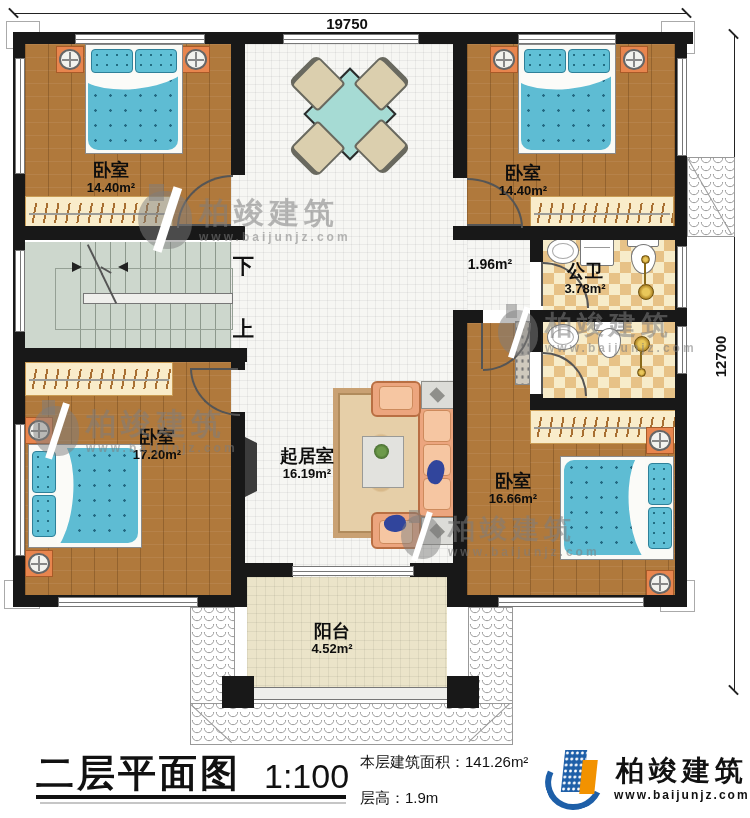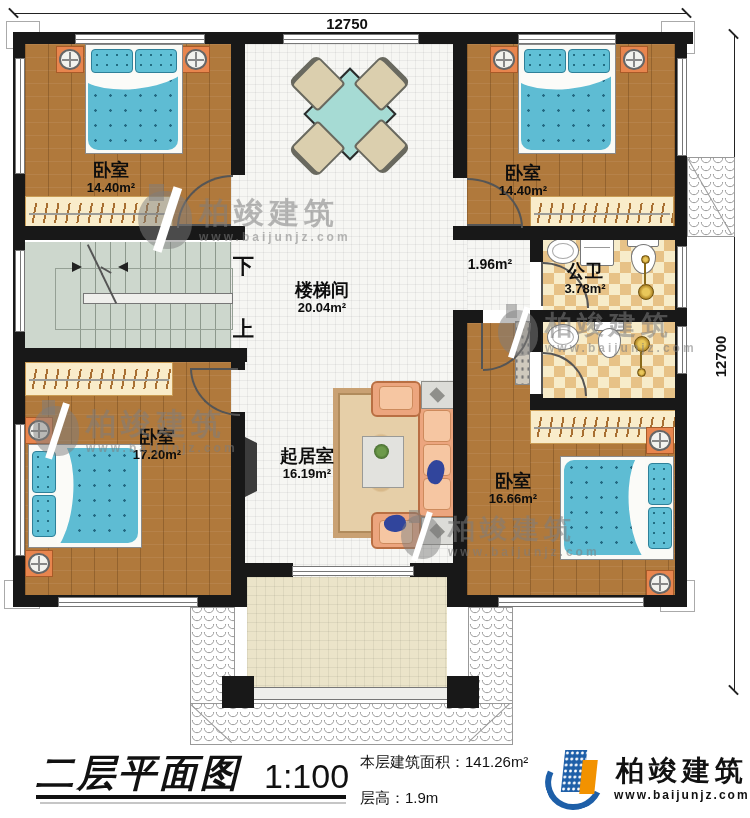--- a/index.html
+++ b/index.html
@@ -132,21 +132,21 @@
        border-bottom-color:#1e5fa8;border-radius:50%;transform:rotate(-20deg);}
 </style>
 </head>
 <body>
 
 <div id="canvas">
 
   <div class="dimline" style="left:13px;top:13px;width:674px;height:1px;"></div>
   <div class="tick" style="left:7px;top:12px;"></div>
   <div class="tick" style="left:680px;top:12px;"></div>
-  <div class="dimlbl" style="left:307px;top:15px;width:80px;">12750</div>
+  <div class="dimlbl" style="left:307px;top:15px;width:80px;">19750</div>
   <div class="dimline" style="left:734px;top:34px;width:1px;height:656px;"></div>
   <div class="tick" style="left:727px;top:33px;"></div>
   <div class="tick" style="left:727px;top:689px;"></div>
   <div class="dimlbl" style="left:688px;top:348px;width:64px;transform:rotate(-90deg);">12700</div>
 
   <div class="crect" style="left:6px;top:21px;width:32px;height:26px;"></div>
   <div class="crect" style="left:661px;top:21px;width:32px;height:31px;"></div>
   <div class="crect" style="left:4px;top:580px;width:34px;height:27px;"></div>
   <div class="crect" style="left:660px;top:580px;width:33px;height:30px;"></div>
 
@@ -342,42 +342,42 @@
   <div class="arc tr" style="left:543px;top:352px;width:42px;height:42px;"></div>
 
   <div class="lbl" style="left:51px;top:161px;width:120px;">
     <span class="nm">卧室</span>
     <span class="ar">14.40m²</span>
   </div>
   <div class="lbl" style="left:463px;top:164px;width:120px;">
     <span class="nm">卧室</span>
     <span class="ar">14.40m²</span>
   </div>
-  <div class="lbl" style="left:262px;top:281px;width:120px;">
-    <span class="nm">楼梯间</span>
-    <span class="ar">20.04m²</span>
-  </div>
   <div class="lbl" style="left:450px;top:257px;width:80px;">
     <span class="ar" style="font-size:14px;">1.96m²</span>
   </div>
   <div class="lbl" style="left:545px;top:262px;width:80px;text-align:center;">
     <span class="nm">公卫</span>
     <span class="ar">3.78m²</span>
   </div>
   <div class="lbl" style="left:97px;top:428px;width:120px;">
     <span class="nm">卧室</span>
     <span class="ar">17.20m²</span>
   </div>
   <div class="lbl" style="left:247px;top:447px;width:120px;">
     <span class="nm">起居室</span>
     <span class="ar">16.19m²</span>
   </div>
   <div class="lbl" style="left:453px;top:472px;width:120px;">
     <span class="nm">卧室</span>
     <span class="ar">16.66m²</span>
+  </div>
+  <div class="lbl" style="left:272px;top:622px;width:120px;">
+    <span class="nm">阳台</span>
+    <span class="ar">4.52m²</span>
   </div>
 
   <div class="wm" style="left:138px;top:191px;">
     <div class="wm-ic" style="width:54px;height:58px;"></div>
     <div>
         <div class="wm-txt">柏竣建筑</div>
          <div class="wm-url">www.baijunjz.com</div>
       </div>
   </div>
   <div class="wm small" style="left:498px;top:310px;">
@@ -395,21 +395,21 @@
       </div>
   </div>
   <div class="wm small" style="left:401px;top:515px;">
     <div class="wm-ic" style="width:40px;height:44px;"></div>
     <div>
         <div class="wm-txt">柏竣建筑</div>
          <div class="wm-url">www.baijunjz.com</div>
       </div>
   </div>
 
-  <div class="tb" id="tb-title" style="left:36px;top:748px;font-style:italic;">二层平面图</div>
+  <div class="tb" id="tb-title" style="left:36px;top:748px;">二层平面图</div>
   <div class="tb" id="tb-scale" style="left:264px;top:757px;">1:100</div>
   <div class="abs" style="left:36px;top:795px;width:310px;height:4px;background:#111;z-index:7;"></div>
   <div class="abs" style="left:40px;top:802px;width:306px;height:2px;background:#c6c6c6;z-index:7;"></div>
   <div class="tb tb-line" style="left:360px;top:753px;">本层建筑面积：141.26m²</div>
   <div class="tb tb-line" style="left:360px;top:789px;">层高：1.9m</div>
   <div class="abs" style="left:545px;top:746px;width:66px;height:60px;z-index:7;">
     <div class="logo-swoosh" style="left:0;top:8px;width:46px;height:44px;"></div>
     <div class="logo-b1" style="left:18px;top:4px;width:22px;height:42px;"></div>
     <div class="logo-b2" style="left:36px;top:14px;width:15px;height:34px;"></div>
   </div>

